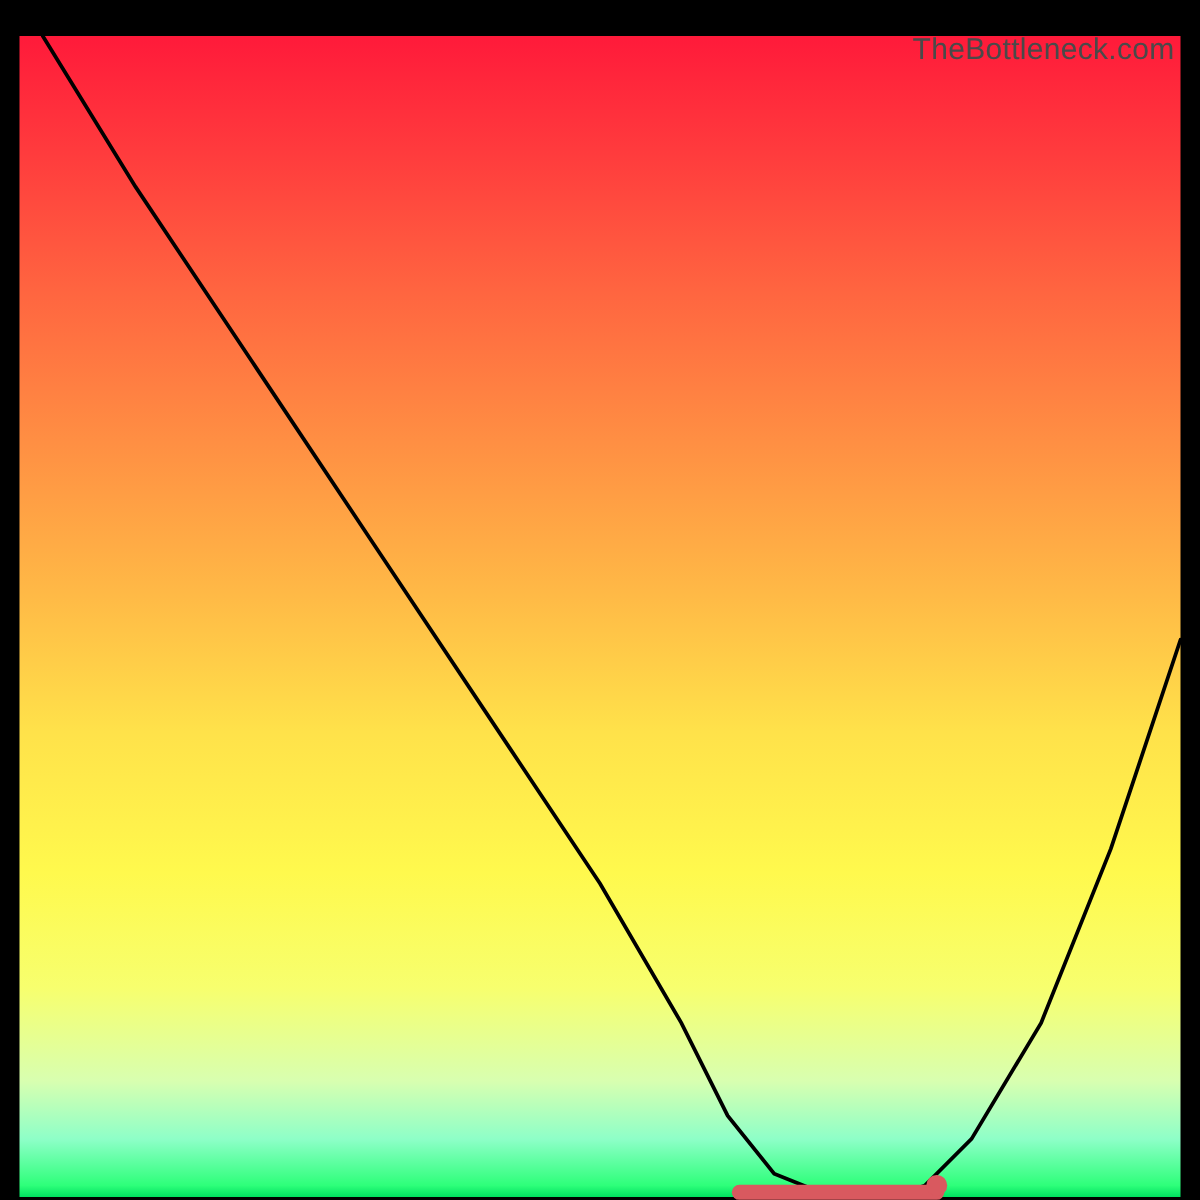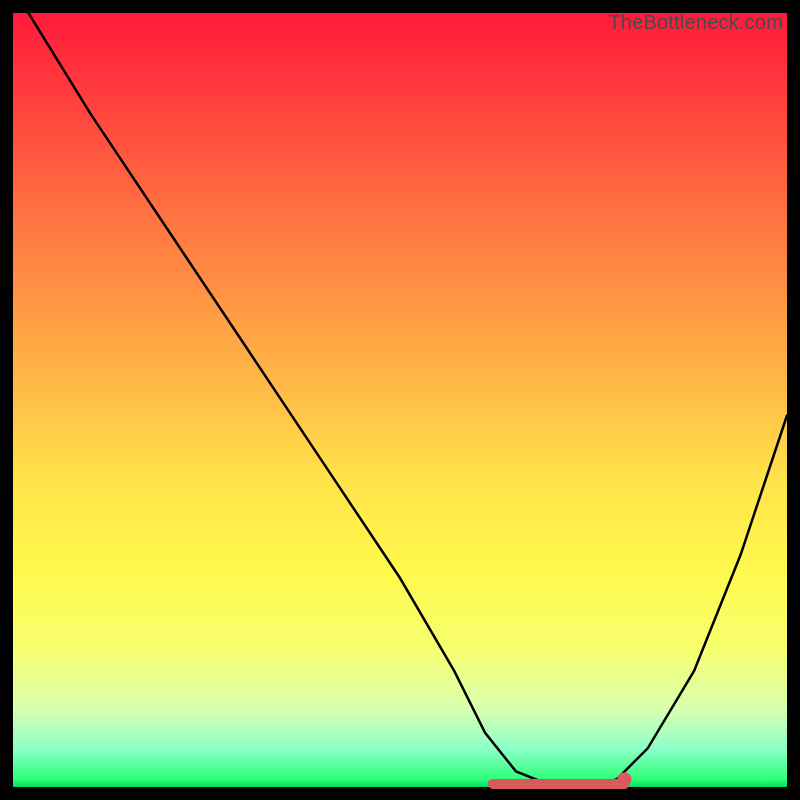--- a/index.html
+++ b/index.html
@@ -7,21 +7,21 @@
     padding: 0;
     width: 800px;
     height: 800px;
     background: #000;
     overflow: hidden;
     font-family: Arial, Helvetica, sans-serif;
   }
   .frame {
     position: absolute;
     left: 13px;
-    top: 13px;
+    top: 24px;
     width: 774px;
     height: 774px;
     background: #000;
   }
   .plot-area {
     position: absolute;
     left: 0;
     top: 0;
     width: 774px;
     height: 774px;

